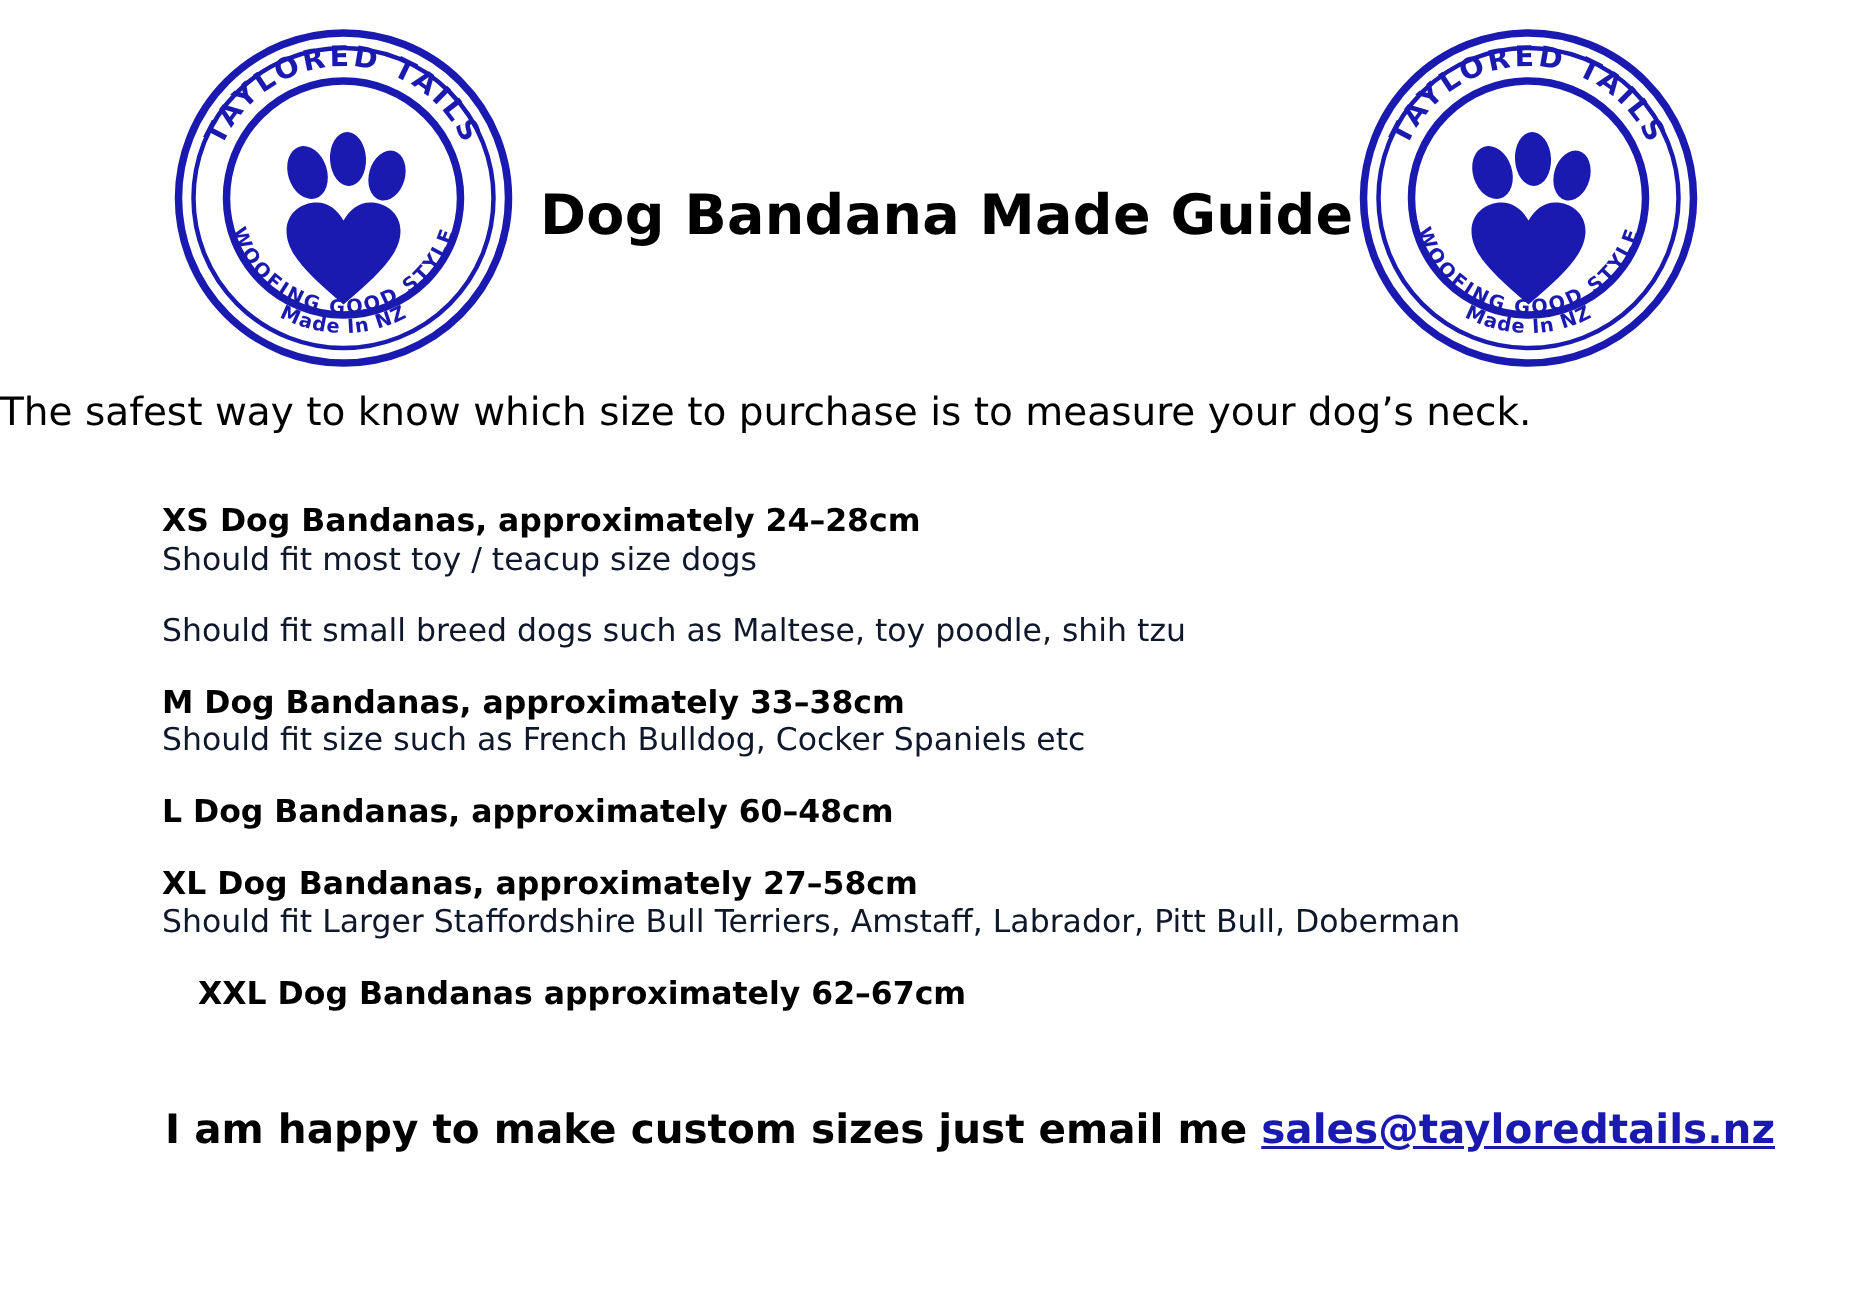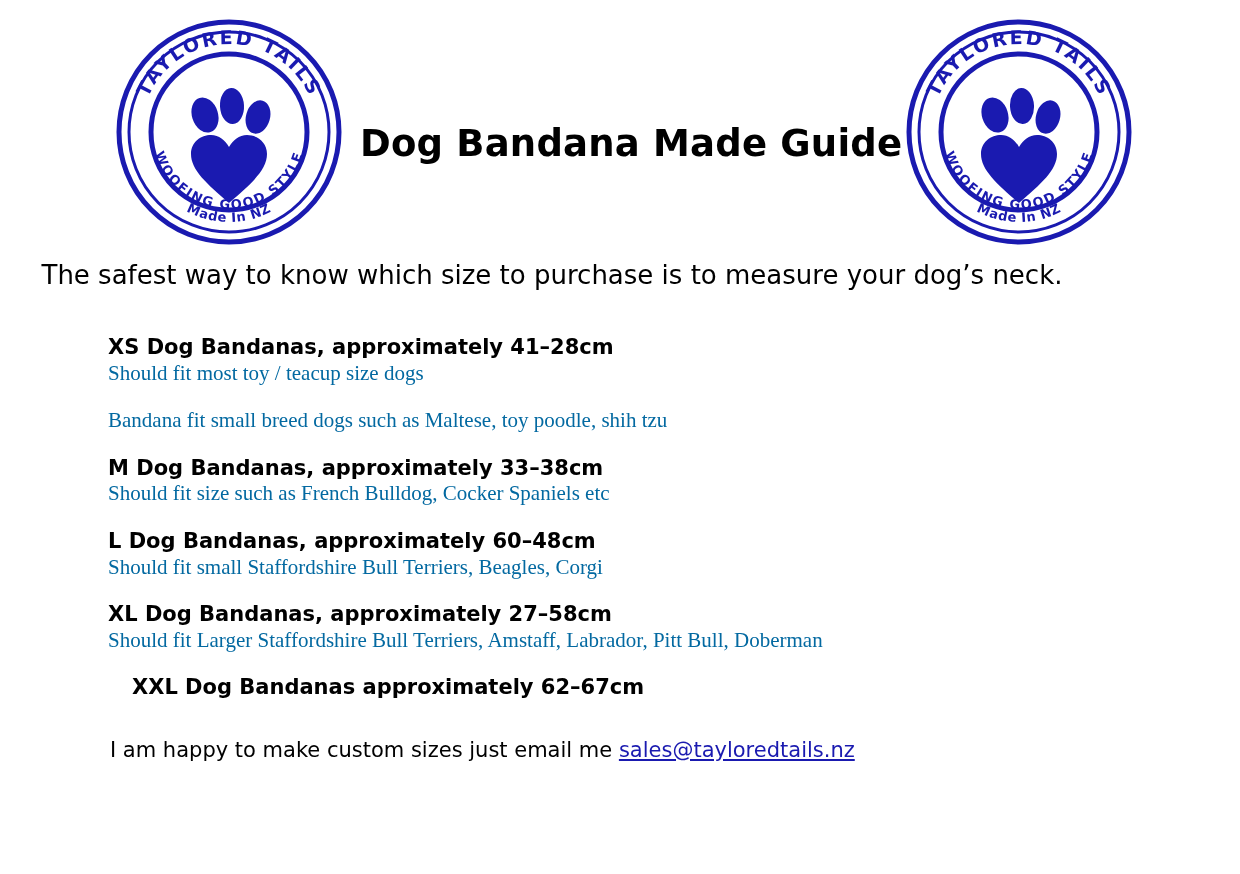--- a/index.html
+++ b/index.html
@@ -49,21 +49,21 @@
     color: #000000;
     white-space: nowrap;
   }
 
   
   .intro {
     position: absolute;
     left: 0;
     top: 260px;
     width: 1104px;
-    text-align: center;
+    text-align: left;
     font-size: 26px;
     color: #000000;
   }
 
   
   .sizes {
     position: absolute;
     left: 108px;
     top: 335px;
     width: 1080px;
@@ -77,31 +77,30 @@
   .size-heading {
     font-size: 21px;
     font-weight: bold;
     line-height: 1.22;
     color: #000000;
   }
   .size-desc {
     font-size: 21px;
     font-weight: normal;
     line-height: 1.22;
-    color: #0369a1;
-    font-family: Liberation Serif, serif;
+    color: #0f172a;
   }
 
   
   .footer-note {
     position: absolute;
     left: 110px;
     top: 738px;
-    font-size: 21px;
-    font-weight: normal;
+    font-size: 27px;
+    font-weight: bold;
     color: #000000;
     white-space: nowrap;
   }
   .footer-note a {
     color: #1a1ab0;
     text-decoration: underline;
   }
 </style>
 </head>
 <body>
@@ -167,36 +166,35 @@
     </div>
 
     <div class="title">Dog Bandana Made Guide</div>
   </div>
 
   <div class="intro">The safest way to know which size to purchase is to measure your dog’s neck.</div>
 
   <div class="sizes">
 
     <div class="size-block">
-      <div class="size-heading">XS Dog Bandanas, approximately 41–28cm</div>
+      <div class="size-heading">XS Dog Bandanas, approximately 24–28cm</div>
       <div class="size-desc">Should fit most toy / teacup size dogs</div>
     </div>
 
     <div class="size-block">
-      <div class="size-desc">Bandana fit small breed dogs such as Maltese, toy poodle, shih tzu</div>
+      <div class="size-desc">Should fit small breed dogs such as Maltese, toy poodle, shih tzu</div>
     </div>
 
     <div class="size-block">
       <div class="size-heading">M Dog Bandanas, approximately 33–38cm</div>
       <div class="size-desc">Should fit size such as French Bulldog, Cocker Spaniels etc</div>
     </div>
 
     <div class="size-block">
       <div class="size-heading">L Dog Bandanas, approximately 60–48cm</div>
-      <div class="size-desc">Should fit small Staffordshire Bull Terriers, Beagles, Corgi</div>
     </div>
 
     <div class="size-block">
       <div class="size-heading">XL Dog Bandanas, approximately 27–58cm</div>
       <div class="size-desc">Should fit Larger Staffordshire Bull Terriers, Amstaff, Labrador, Pitt Bull, Doberman</div>
     </div>
 
     <div class="size-block">
       <div class="size-heading">XXL Dog Bandanas approximately 62–67cm</div>
     </div>

